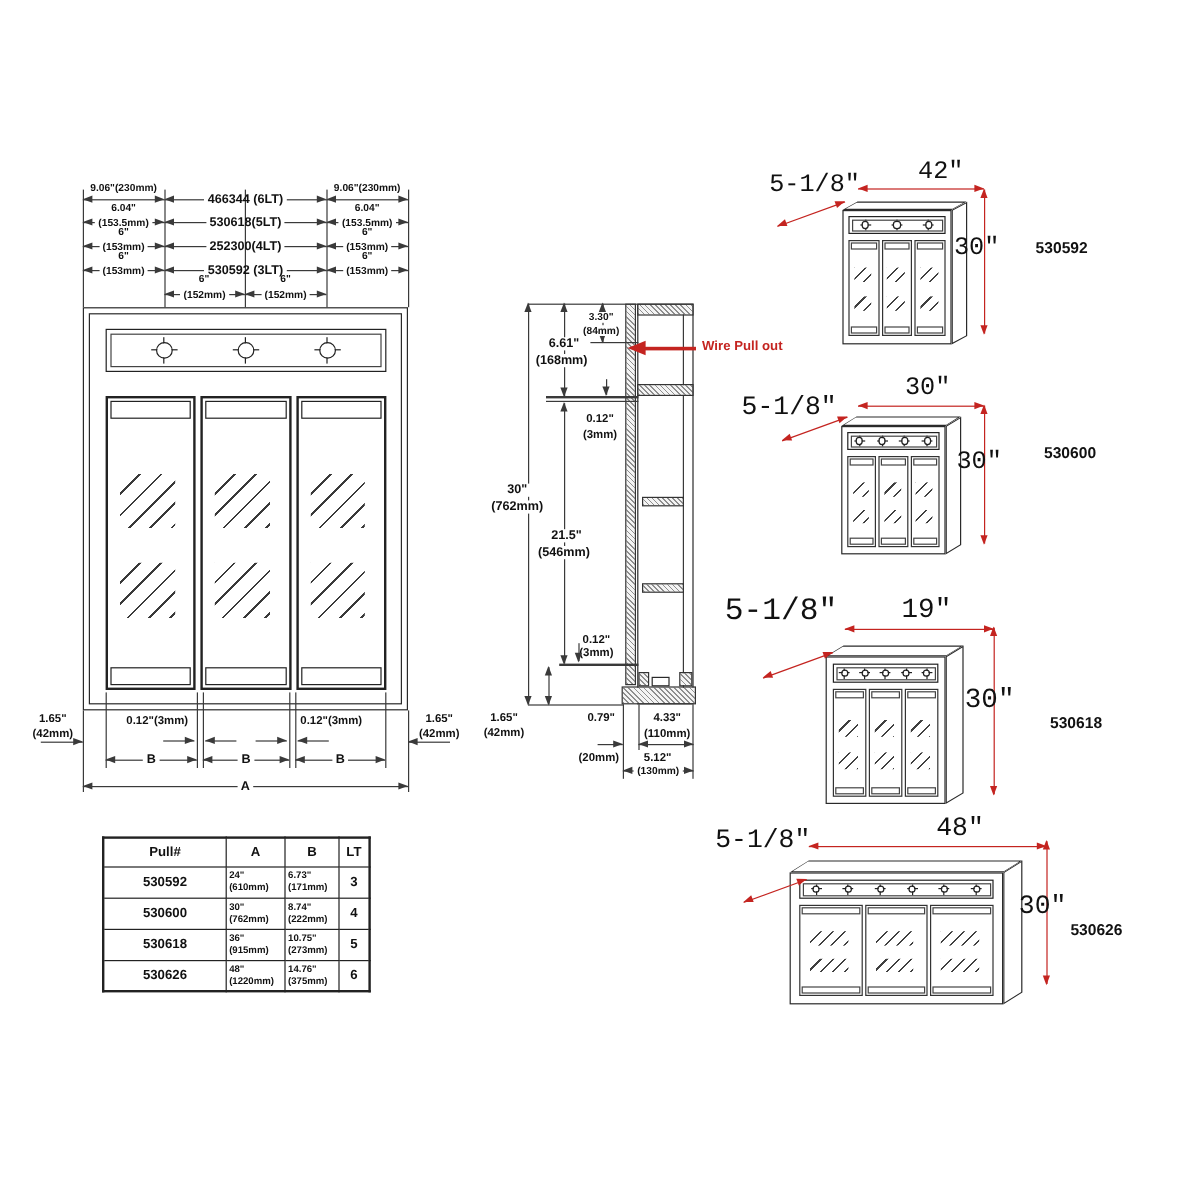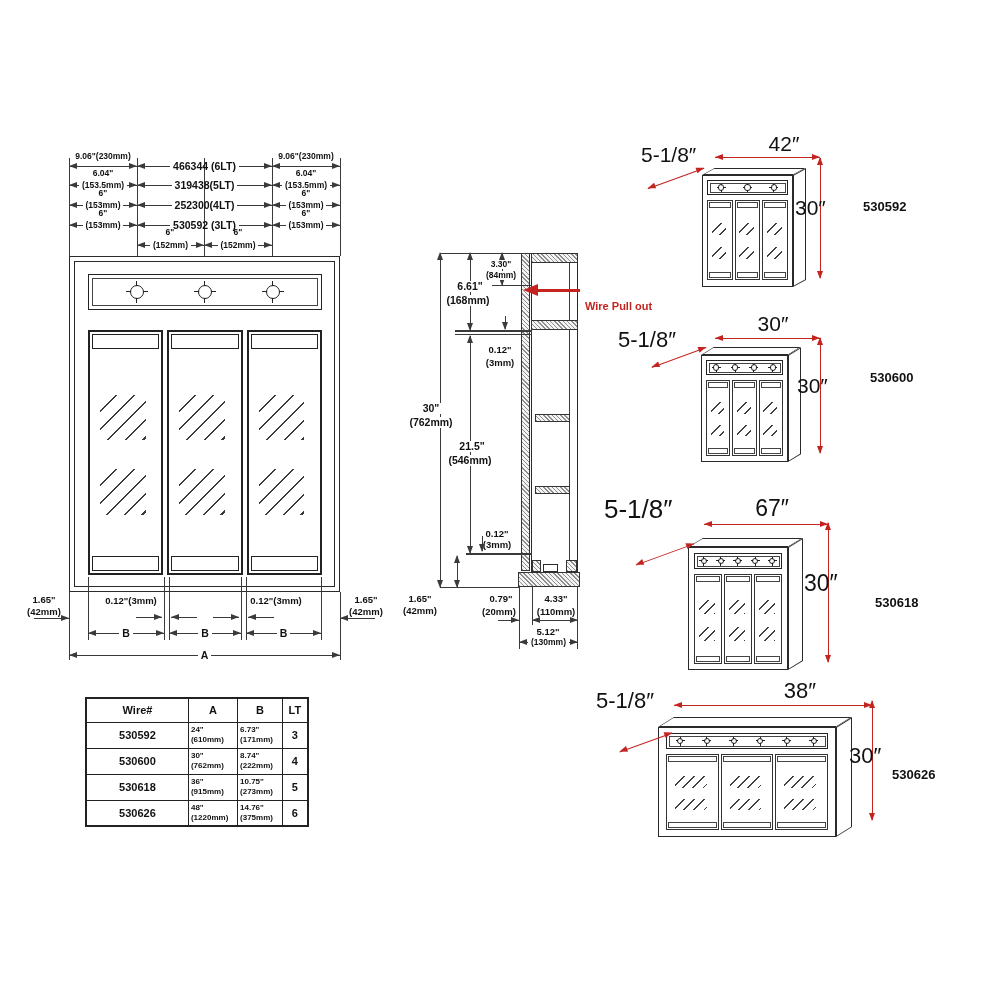--- a/index.html
+++ b/index.html
@@ -2,21 +2,21 @@
 <html><head>
 <meta charset="utf-8">
 <style>
 *{margin:0;padding:0;box-sizing:border-box}
 html,body{width:1000px;height:1000px;background:#fff;overflow:hidden}
 body{position:relative;font-family:"Liberation Sans",sans-serif;color:#111}
 .t{position:absolute;font-weight:700;white-space:nowrap;line-height:1.05}
 .cx{transform:translateX(-50%)}
 .f8{font-size:8.5px}.f9{font-size:9.5px}.f10{font-size:10.5px}.f11{font-size:11px}
 .bg{background:#fff;padding:0 2px}
-.ser{font-family:Liberation Sans, sans-serif;font-weight:400}
+.ser{font-family:Liberation Mono, monospace;font-weight:400}
 .redt{color:#c42420}
 .vl{position:absolute;width:1px;background:#3a3a3a}
 .hl{position:absolute;height:1px;background:#3a3a3a}
 .hl.th{height:2px}
 
 .dim{position:absolute;display:flex;align-items:center;height:11px}
 .dim .ln{flex:1;height:1.2px;background:#3a3a3a;position:relative;min-width:4px}
 .dim .lb{font-size:10.5px;font-weight:700;padding:0 3px;line-height:1;white-space:nowrap}
 .dim .lb.s{font-size:8.5px}
 .ln.al::before{content:"";position:absolute;left:0;top:-3.2px;border-top:3.5px solid transparent;border-bottom:3.5px solid transparent;border-right:8px solid #3a3a3a}
@@ -94,21 +94,21 @@
     </div>
 
   <div class="t f8 cx" style="left:103px;top:169px">6.04"</div>
   <div class="dim" style="left:69px;top:180px;width:68px">
       <i class="ln al"></i>
       <b class="lb s">(153.5mm)</b>
       <i class="ln ar"></i>
     </div>
   <div class="dim" style="left:137px;top:180px;width:135px">
       <i class="ln al"></i>
-      <b class="lb">319438(5LT)</b>
+      <b class="lb">530618(5LT)</b>
       <i class="ln ar"></i>
     </div>
   <div class="t f8 cx" style="left:306px;top:169px">6.04"</div>
   <div class="dim" style="left:272px;top:180px;width:68px">
       <i class="ln al"></i>
       <b class="lb s">(153.5mm)</b>
       <i class="ln ar"></i>
     </div>
 
   <div class="t f8 cx" style="left:103px;top:189px">6"</div>
@@ -289,44 +289,44 @@
 
   <div class="vdim" style="left:457px;top:556px;height:31px"></div>
   <div class="t f9 cx" style="left:420px;top:594px">1.65"</div>
   <div class="t f9 cx" style="left:420px;top:606px">(42mm)</div>
 
   <div class="vl" style="left:519px;top:587px;height:62px"></div>
   <div class="vl" style="left:532px;top:587px;height:38px"></div>
   <div class="vl" style="left:577px;top:587px;height:62px"></div>
 
   <div class="t f9 cx" style="left:501px;top:594px">0.79"</div>
-  <div class="t f9 cx" style="left:499px;top:607px">(20mm)</div>
+  <div class="t f9 cx" style="left:499px;top:627px">(20mm)</div>
   <div class="dim" style="left:498px;top:615px;width:21px">
       <i class="ln ar"></i>
     </div>
   <div class="t f9 cx" style="left:556px;top:594px">4.33"</div>
   <div class="t f9 cx" style="left:556px;top:607px">(110mm)</div>
   <div class="dim" style="left:532px;top:615px;width:46px">
       <i class="ln al ar"></i>
     </div>
   <div class="t f9 cx" style="left:548px;top:627px">5.12"</div>
   <div class="dim" style="left:519px;top:637px;width:59px">
       <i class="ln al"></i>
       <b class="lb s">(130mm)</b>
       <i class="ln ar"></i>
     </div>
 
   <div class="wirearrow" style="left:537px;top:289px;width:43px"></div>
-  <div class="t f11 redt" style="left:585px;top:301px">Wire Pull out</div>
+  <div class="t f11 redt" style="left:585px;top:284px">Wire Pull out</div>
 </div>
 
 <table style="position:absolute;left:85px;top:697px;border-collapse:collapse;border:2.5px solid #222;table-layout:fixed;width:224px">
   <tbody>
       <tr style="height:24px">
-    <th style="width:96px;border:1.5px solid #222;font-size:11px">Wire#</th>
+    <th style="width:96px;border:1.5px solid #222;font-size:11px">Pull#</th>
     <th style="width:46px;border:1.5px solid #222;font-size:11px">A</th>
     <th style="width:42px;border:1.5px solid #222;font-size:11px">B</th>
     <th style="width:24px;border:1.5px solid #222;font-size:11px">LT</th>
   </tr>
   <tr style="height:26px">
     <td style="border:1.5px solid #222;text-align:center;font-weight:700;font-size:11px">530592</td>
     <td style="border:1.5px solid #222;font-weight:700;font-size:8px;line-height:1.2;padding:1px 2px"><span>24"</span><br><span>(610mm)</span></td>
     <td style="border:1.5px solid #222;font-weight:700;font-size:8px;line-height:1.2;padding:1px 2px"><span>6.73"</span><br><span>(171mm)</span></td>
     <td style="border:1.5px solid #222;text-align:center;font-weight:700;font-size:11px">3</td>
   </tr>
@@ -445,21 +445,21 @@
         <i class="hatch h2"></i>
       </div>
       <div class="door">
         <i class="hatch h1"></i>
         <i class="hatch h2"></i>
       </div>
     </div>
   <div class="dim red" style="left:704px;top:519px;width:124px">
       <i class="ln al ar"></i>
     </div>
-  <div class="t ser cx" style="left:772px;top:496px;font-size:23px">67″</div>
+  <div class="t ser cx" style="left:772px;top:496px;font-size:23px">19″</div>
   <div class="vdim red" style="left:828px;top:523px;height:139px"></div>
   <div class="t ser" style="left:804px;top:571px;font-size:23px">30″</div>
   <div class="dim red" style="left:634px;top:549px;width:62px;transform:rotate(-20deg)">
       <i class="ln al ar"></i>
     </div>
   <div class="t ser" style="left:604px;top:496px;font-size:26px">5-1/8″</div>
   <div class="t" style="left:875px;top:596px;font-size:13px">530618</div>
 </div>
 
 <div class="cab">
@@ -484,21 +484,21 @@
         <i class="hatch h2"></i>
       </div>
       <div class="door">
         <i class="hatch h1"></i>
         <i class="hatch h2"></i>
       </div>
     </div>
   <div class="dim red" style="left:674px;top:700px;width:198px">
       <i class="ln al ar"></i>
     </div>
-  <div class="t ser cx" style="left:800px;top:679px;font-size:22px">38″</div>
+  <div class="t ser cx" style="left:800px;top:679px;font-size:22px">48″</div>
   <div class="vdim red" style="left:872px;top:701px;height:119px"></div>
   <div class="t ser" style="left:849px;top:744px;font-size:22px">30″</div>
   <div class="dim red" style="left:618px;top:737px;width:56px;transform:rotate(-20deg)">
       <i class="ln al ar"></i>
     </div>
   <div class="t ser" style="left:596px;top:689px;font-size:22px">5-1/8″</div>
   <div class="t" style="left:892px;top:768px;font-size:13px">530626</div>
 </div>
 
 </body></html>

